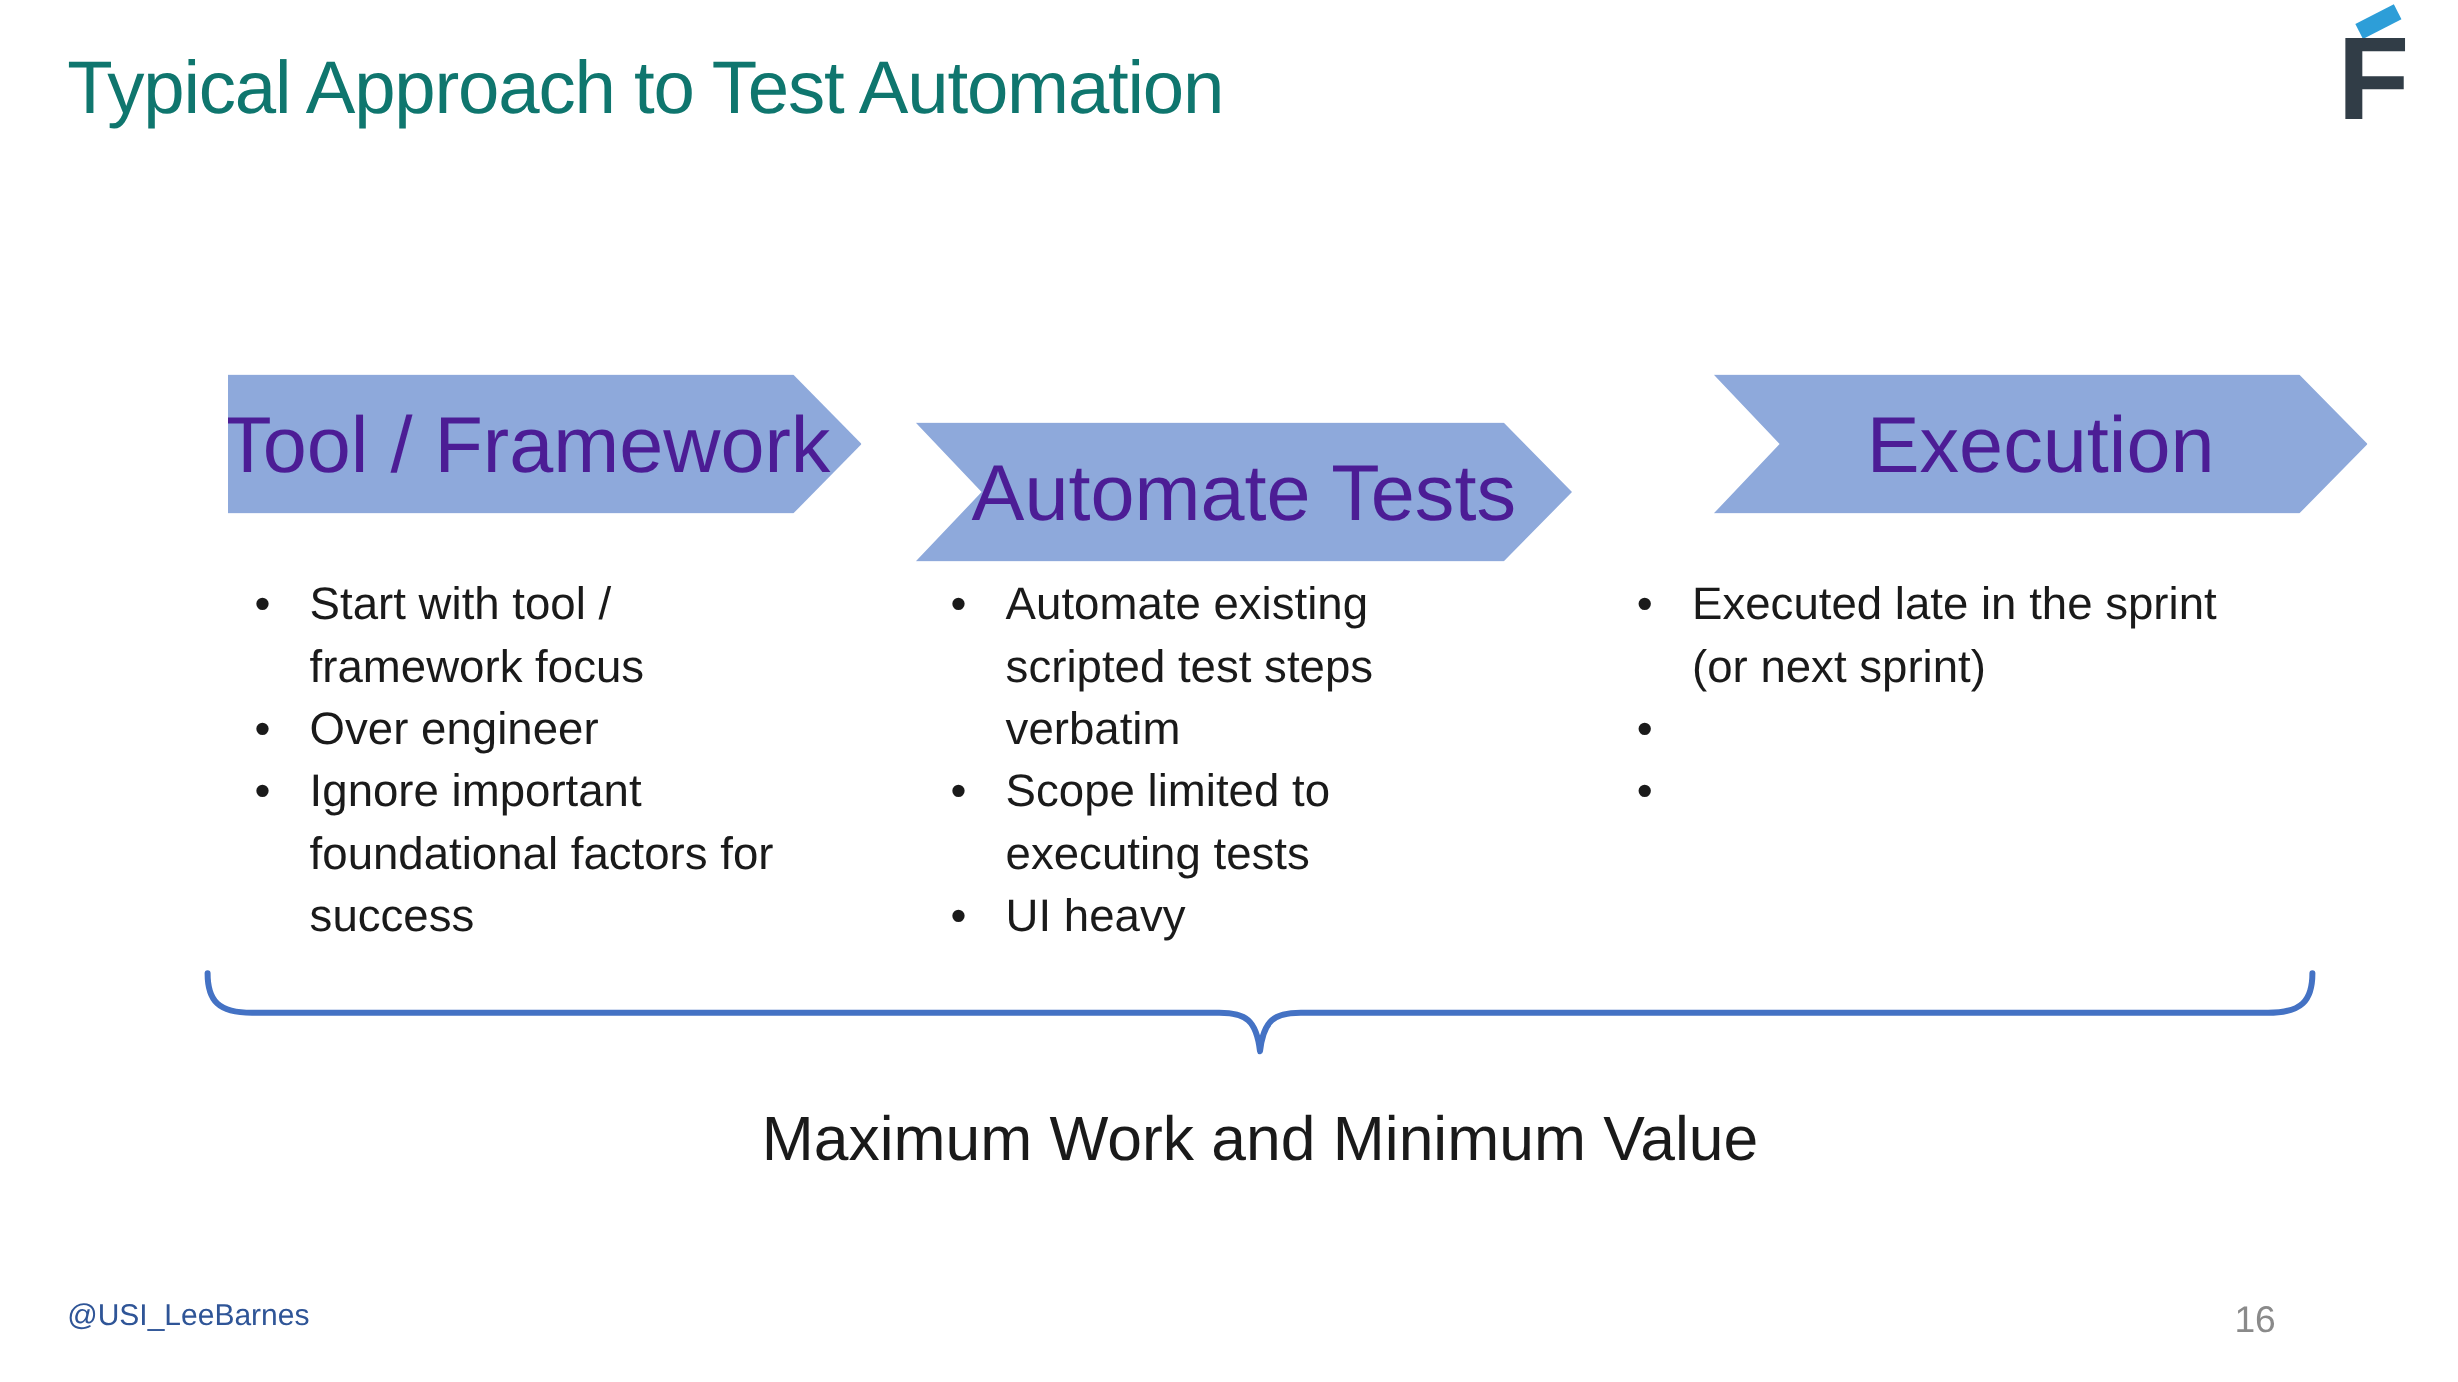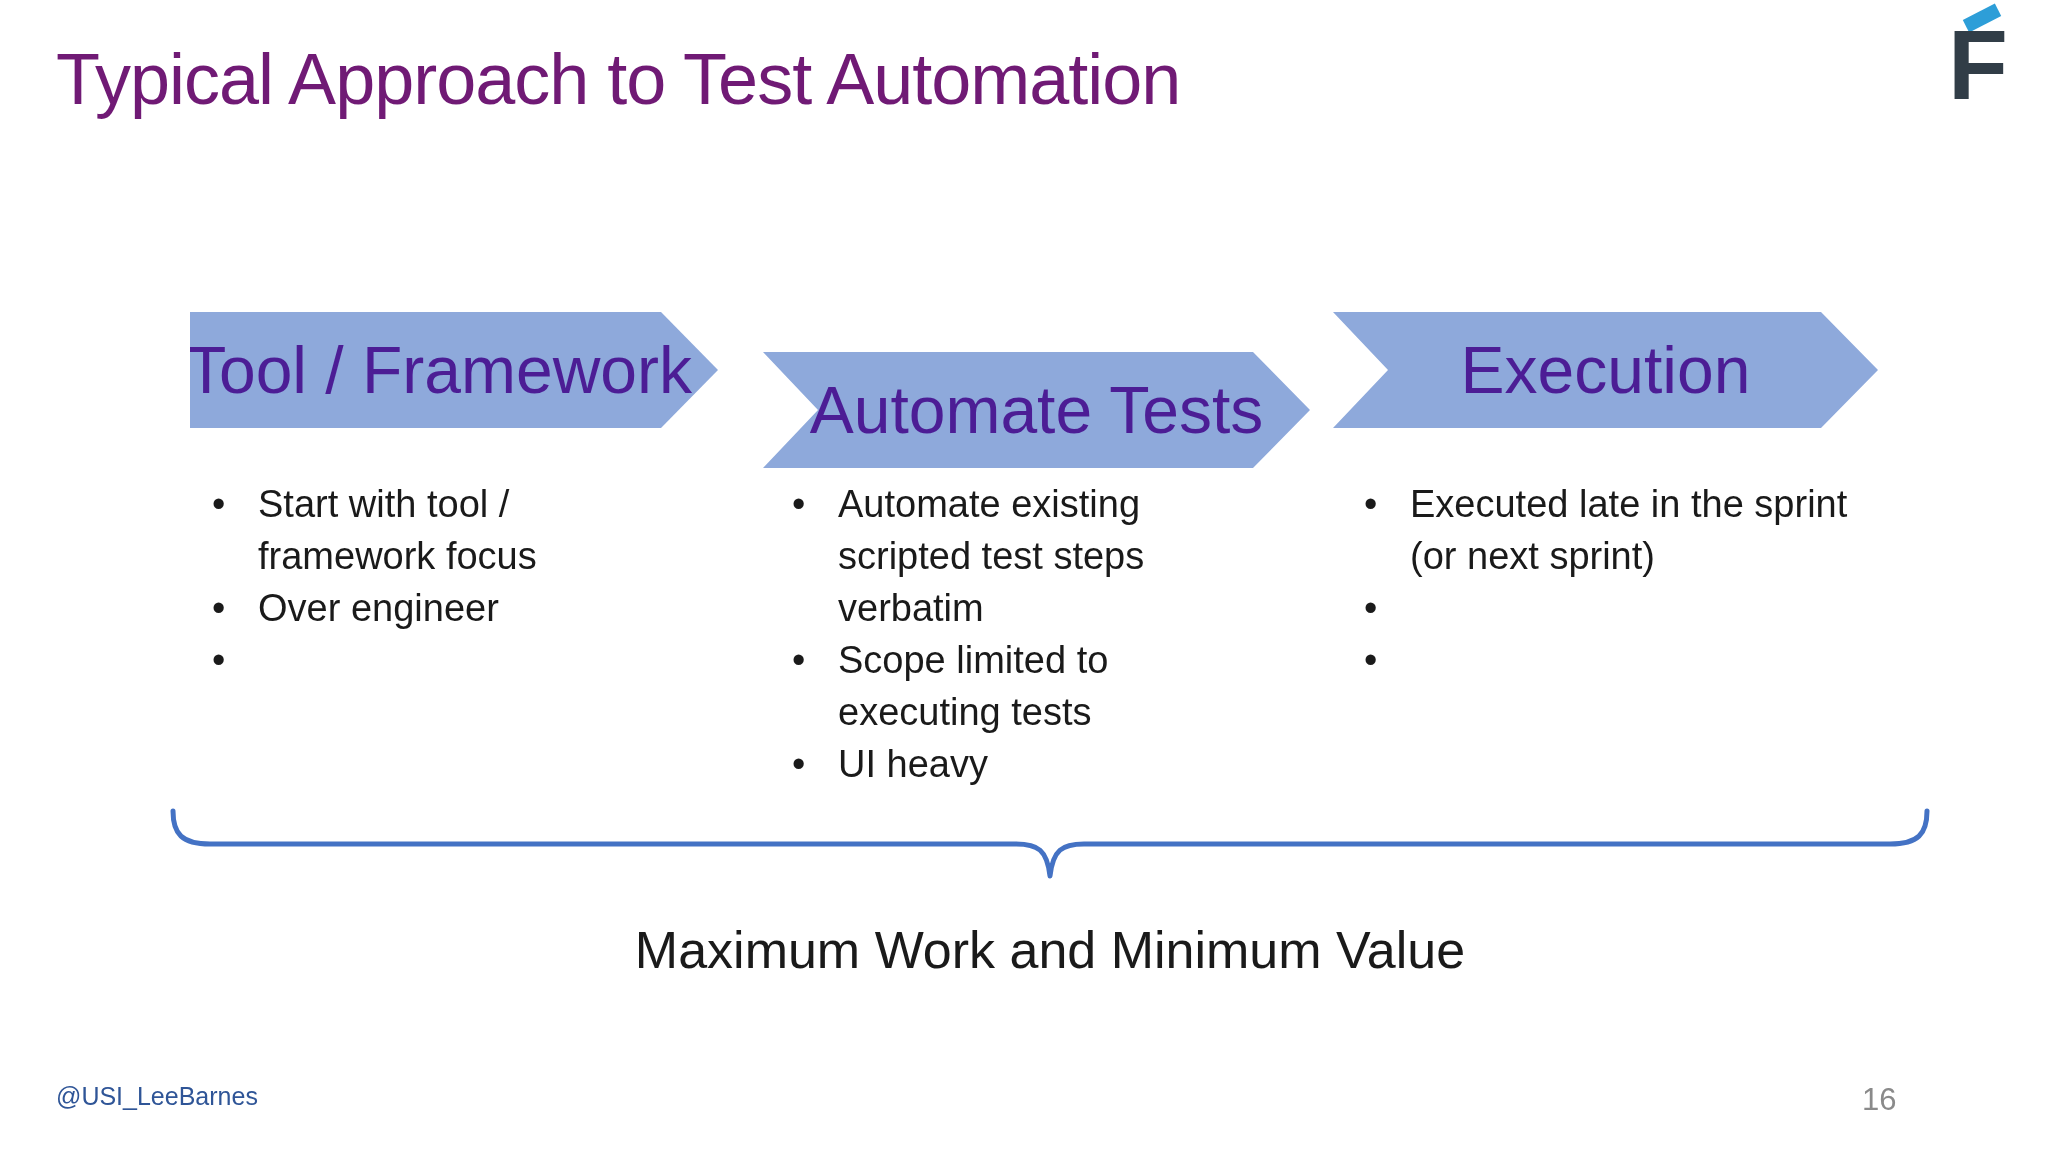--- a/index.html
+++ b/index.html
@@ -12,24 +12,24 @@
     overflow: hidden;
     color: #1a1a1a;
   }
 
   
   .slide-title {
     position: absolute;
     left: 56px;
     top: 38px;
     margin: 0;
-    font-size: 72px;
+    font-size: 62px;
     font-weight: 300;
     letter-spacing: -1px;
-    color: #701a75;
+    color: #0f766e;
     white-space: nowrap;
   }
 
   
   .logo { position: absolute; left: 1940px; top: 0; width: 90px; height: 115px; }
   .logo-f {
     position: absolute; left: 8px; top: 16px;
     font-size: 98px; line-height: 1; font-weight: 700;
     color: var(--logo_dark, #313D47);
   }
@@ -57,21 +57,21 @@
     left: 190px; width: 528px;
     clip-path: polygon(0 0, calc(100% - 57px) 0, 100% 50%, calc(100% - 57px) 100%, 0 100%);
     padding-right: 30px; box-sizing: border-box;
   }
   .arrow-2 {
     left: 763px; width: 547px;
     clip-path: polygon(0 0, calc(100% - 57px) 0, 100% 50%, calc(100% - 57px) 100%, 0 100%, 55px 50%);
     margin-top: 40px;
   }
   .arrow-3 {
-    left: 1333px; width: 545px;
+    left: 1428px; width: 545px;
     clip-path: polygon(0 0, calc(100% - 57px) 0, 100% 50%, calc(100% - 57px) 100%, 0 100%, 55px 50%);
   }
 
   
   .col { position: absolute; top: 478px; }
   .col-1 { left: 212px; width: 540px; }
   .col-2 { left: 792px; width: 540px; }
   .col-3 { left: 1364px; width: 600px; }
   .col ul { list-style: none; margin: 0; padding: 0; }
   .col li { display: flex; align-items: flex-start; font-size: 38px; line-height: 52px; color: #1a1a1a; }
@@ -136,20 +136,23 @@
         <span class="dot">•</span>
         <span class="btext">Start with tool /
 framework focus</span>
       </li>
       <li>
         <span class="dot">•</span>
         <span class="btext">Over engineer</span>
       </li>
       <li>
         <span class="dot">•</span>
+        <span class="btext">Ignore important
+foundational factors for
+success</span>
       </li>
     </ul>
   </div>
 
   <div class="col col-2">
     <ul>
       <li>
         <span class="dot">•</span>
         <span class="btext">Automate existing
 scripted test steps

